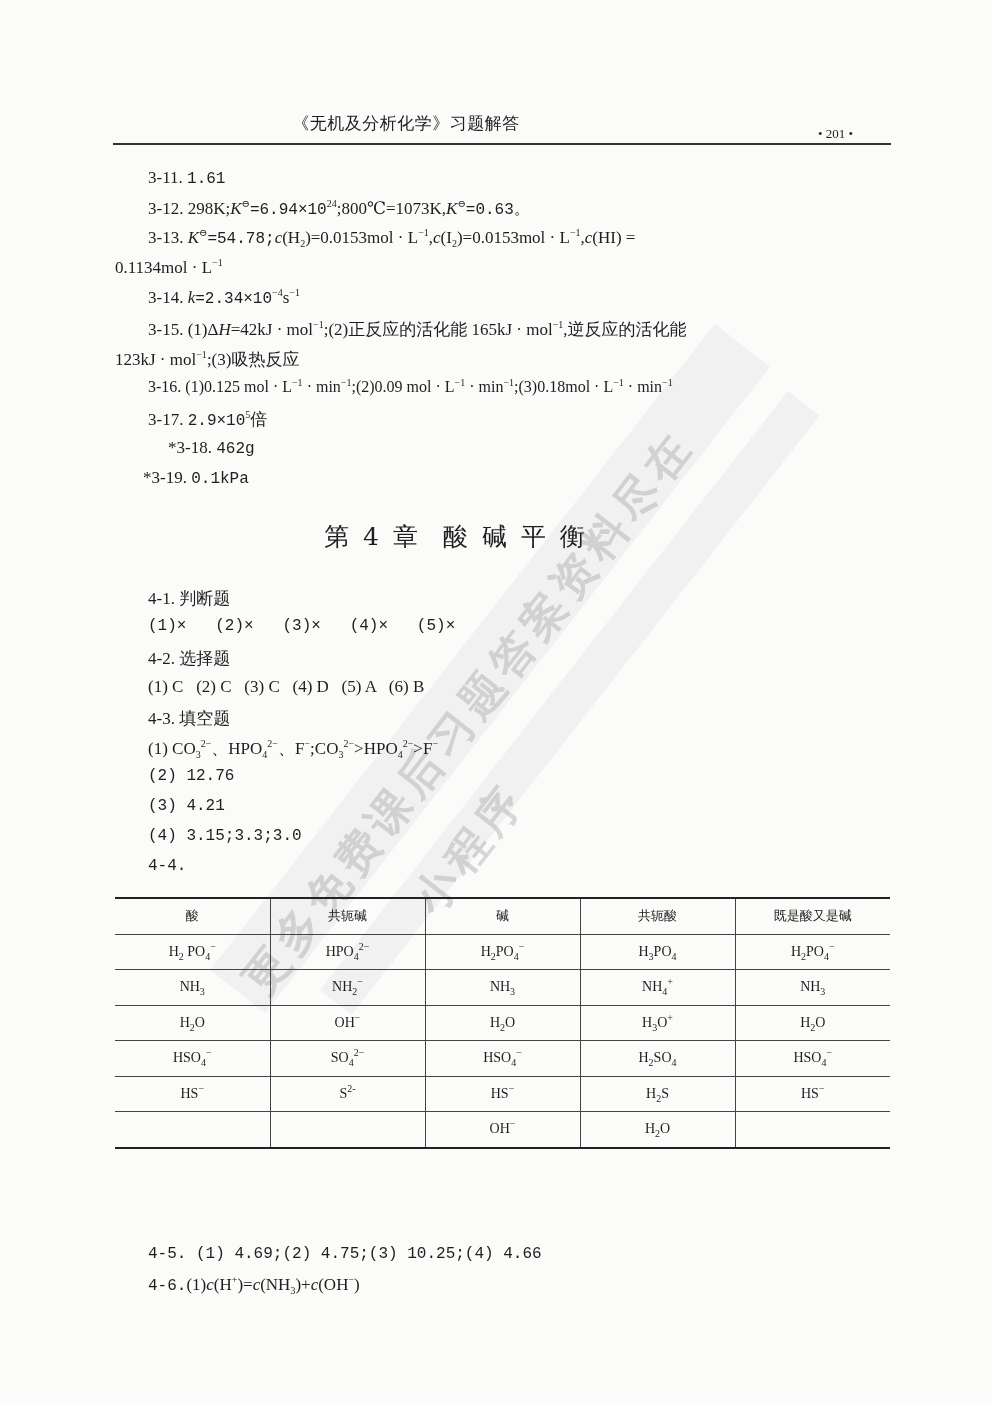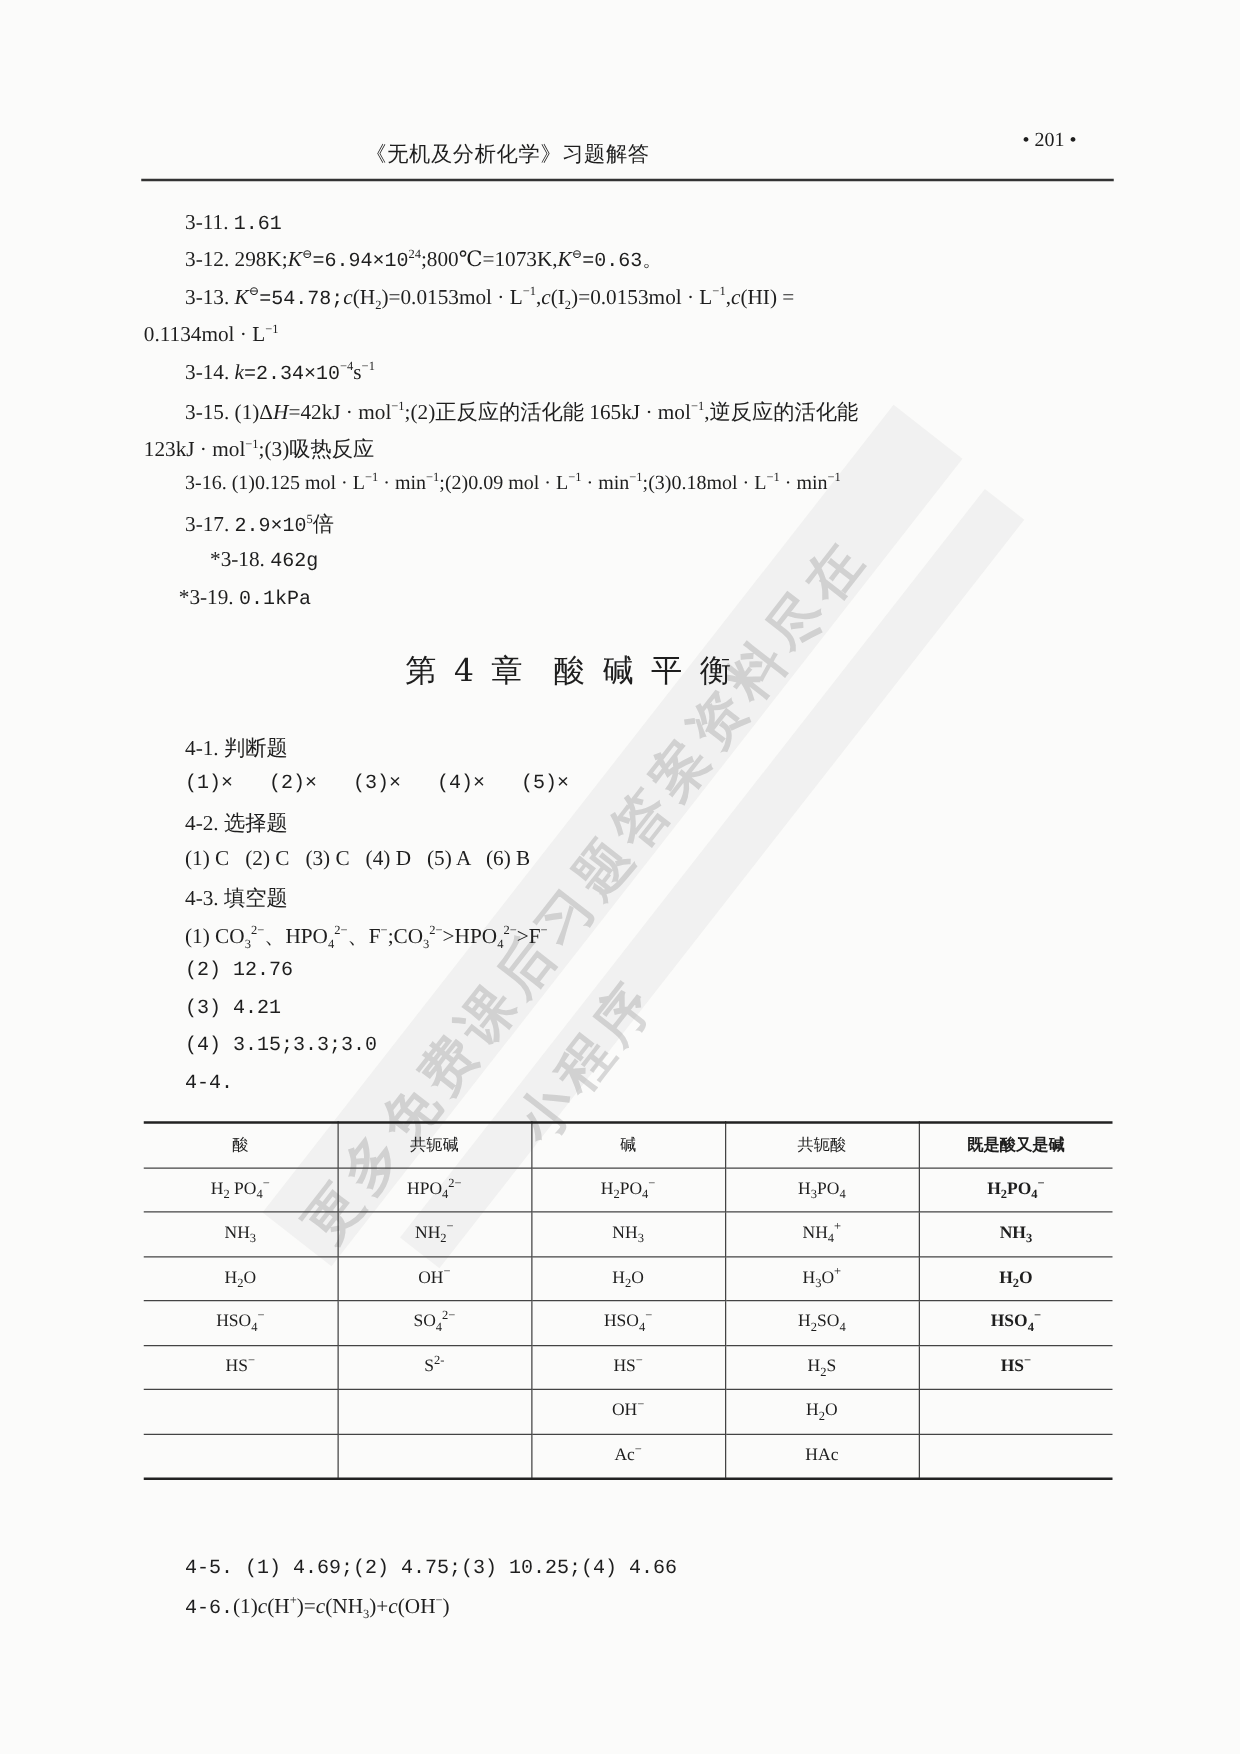--- a/index.html
+++ b/index.html
@@ -1,39 +1,39 @@
 <!DOCTYPE html>
 <html><head>
 <meta charset="utf-8">
 <style>
   html, body { margin: 0; padding: 0; }
   body {
     width: 992px; height: 1403px; background: #fbfbfa; position: relative; overflow: hidden;
     font-family: "DejaVu Serif", "Liberation Serif", serif; color: #1e1e1e;
   }
   .hdr-title { position: absolute; top: 112px; left: 0; width: 812px; text-align: center; font-size: 17px; letter-spacing: 0.5px; }
-  .hdr-page { position: absolute; top: 104px; left: 818px; font-family: "Liberation Serif", serif; font-size: 16px; }
+  .hdr-page { position: absolute; top: 126px; left: 818px; font-family: "Liberation Serif", serif; font-size: 13px; }
   .hdr-rule { position: absolute; top: 143px; left: 113px; width: 778px; height: 2px; background: #333; }
   .line { position: absolute; left: 148px; font-size: 17px; white-space: nowrap; font-family: "Liberation Serif", "DejaVu Serif", serif; }
   .line.cont { left: 115px; }
   .line.star { left: 143px; }
   .mono { font-family: "Liberation Mono", "DejaVu Sans Mono", monospace; font-size: 16px; }
   sup, sub { font-size: 10px; line-height: 0; }
   i { font-style: italic; }
   .chapter { position: absolute; top: 520px; left: 0; width: 912px; text-align: center; font-size: 25px; letter-spacing: 3px; }
   .chapter .gap { display: inline-block; width: 22px; }
   table.acid {
     position: absolute; top: 897px; left: 115px; width: 775px; border-collapse: collapse;
     font-family: "Liberation Serif", "DejaVu Serif", serif; font-size: 14px; table-layout: fixed;
     border-top: 2px solid #222; border-bottom: 2px solid #222;
   }
   table.acid td, table.acid th {
     height: 34.5px; text-align: center; border-bottom: 1px solid #444; border-right: 1px solid #444; padding: 0; font-weight: normal;
   }
-  table.acid tr td:last-child, table.acid tr th:last-child { border-right: none; font-weight: bold; }
+  table.acid tr td:last-child, table.acid tr th:last-child { border-right: none; }
   table.acid th { font-family: "DejaVu Sans", sans-serif; font-size: 13px; }
   .watermark { position: absolute; left: 170px; top: 330px; width: 800px; height: 700px; pointer-events: none; }
   .wm-text {
     position: absolute; font-family: "DejaVu Sans", sans-serif; font-weight: bold; color: rgba(150,150,150,0.35);
     transform: rotate(-52deg); transform-origin: left top; white-space: nowrap; letter-spacing: 6px;
   }
   .wm-band { position: absolute; background: rgba(200,200,200,0.18); transform: rotate(-52deg); transform-origin: left top; }
 </style>
 </head>
 <body>
@@ -161,26 +161,19 @@
     <td>H<sub>2</sub>S</td>
     <td>HS<sup>−</sup></td>
   </tr>
   <tr>
     <td></td>
     <td></td>
     <td>OH<sup>−</sup></td>
     <td>H<sub>2</sub>O</td>
     <td></td>
   </tr>
-  <tr>
-    <td></td>
-    <td></td>
-    <td>Ac<sup>−</sup></td>
-    <td>HAc</td>
-    <td></td>
-  </tr>
 </tbody>
   </table>
 
 <div class="line mono" style="top:1245px;">4-5. (1) 4.69;(2) 4.75;(3) 10.25;(4) 4.66</div>
 <div class="line" style="top:1275px;">
   <span class="mono">4-6.</span>(1)<i>c</i>(H<sup>+</sup>)=<i>c</i>(NH<sub>3</sub>)+<i>c</i>(OH<sup>−</sup>)
 </div>
 
 </body></html>

